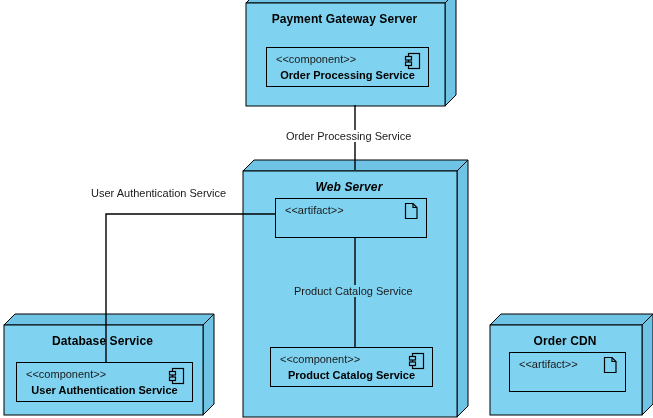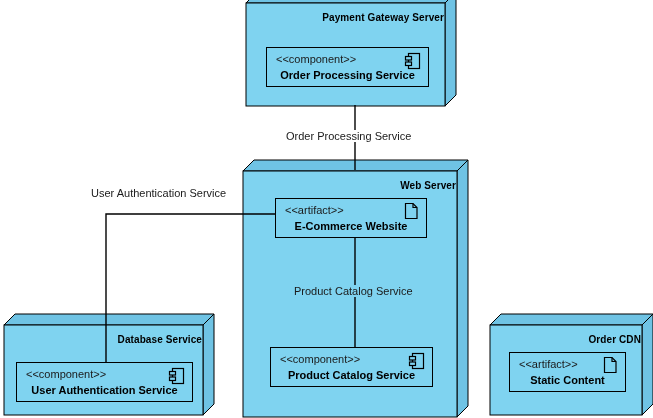--- a/index.html
+++ b/index.html
@@ -29,22 +29,22 @@
   }
   .node .node-svg {
     position: absolute;
     left: 0; top: 0;
     overflow: visible;
   }
   .node-title {
     position: absolute;
     left: 0;
     width: 100%;
-    text-align: right;
-    font-size: 10px;
+    text-align: center;
+    font-size: 12px;
     font-weight: bold;
     color: #000000;
     letter-spacing: 0.1px;
     white-space: nowrap;
     pointer-events: none;
   }
 
   
   .inner-box {
     position: absolute;
@@ -101,21 +101,21 @@
 
 <div id="canvas">
     <div class="node" style="left: 245px; top: 2px; width: 199px; height: 103px;">
       <svg width="212" height="116" viewBox="-1 -12 212 116" class="node-svg" style="top: -11px;">
         <path d="M 0 0 L 11 -11 L 210 -11 L 199 0 Z" fill="#6FC3E4" stroke="#000000" stroke-width="1"></path>
         <path d="M 199 0 L 210 -11 L 210 92 L 199 103 Z" fill="#6FC3E4" stroke="#000000" stroke-width="1"></path>
         <rect x="0" y="0" width="199" height="103" fill="#7FD3F0" stroke="#000000" stroke-width="1"></rect>
       </svg>
       <div class="node-title" style="top: 10px;">Payment Gateway Server</div>
     </div>
-    <div class="node" style="left: 242px; top: 170px; width: 214px; height: 213px;">
+    <div class="node" style="left: 242px; top: 170px; width: 214px; height: 213px; font-style: italic;">
       <svg width="227" height="259" viewBox="-1 -12 227 259" class="node-svg" style="top: -11px;">
         <path d="M 0 0 L 11 -11 L 225 -11 L 214 0 Z" fill="#6FC3E4" stroke="#000000" stroke-width="1"></path>
         <path d="M 214 0 L 225 -11 L 225 235 L 214 246 Z" fill="#6FC3E4" stroke="#000000" stroke-width="1"></path>
         <rect x="0" y="0" width="214" height="246" fill="#7FD3F0" stroke="#000000" stroke-width="1"></rect>
       </svg>
       <div class="node-title" style="top: 10px;">Web Server</div>
     </div>
     <div class="node" style="left: 3px; top: 324px; width: 199px; height: 90px;">
       <svg width="212" height="103" viewBox="-1 -12 212 103" class="node-svg" style="top: -11px;">
         <path d="M 0 0 L 11 -11 L 210 -11 L 199 0 Z" fill="#6FC3E4" stroke="#000000" stroke-width="1"></path>
@@ -141,21 +141,20 @@
       <div class="inner-stereotype" style="top: 5px;">&lt;&lt;component&gt;&gt;</div>
       <div class="inner-name" style="top: 21px;">Order Processing Service</div>
       <div class="inner-icon" style="right: 6px; top: 4px;"><svg width="18" height="18" viewBox="0 0 18 18">
           <rect x="4.5" y="1.5" width="11" height="15" fill="#7FD3F0" stroke="#000000" stroke-width="1.2"></rect>
           <rect x="1.5" y="4.5" width="6" height="3.5" fill="#7FD3F0" stroke="#000000" stroke-width="1.2"></rect>
           <rect x="1.5" y="10" width="6" height="3.5" fill="#7FD3F0" stroke="#000000" stroke-width="1.2"></rect>
         </svg></div>
     </div>
     <div class="inner-box" style="left: 275px; top: 198px; width: 152px; height: 40px;">
       <div class="inner-stereotype" style="top: 5px;">&lt;&lt;artifact&gt;&gt;</div>
-      <div class="inner-name" style="top: 21px;">E-Commerce Website</div>
       <div class="inner-icon" style="right: 7px; top: 3px;"><svg width="15" height="18" viewBox="0 0 15 18">
           <path d="M 1.5 1.5 L 9 1.5 L 13 5.5 L 13 16.5 L 1.5 16.5 Z" fill="#7FD3F0" stroke="#000000" stroke-width="1.2" stroke-linejoin="miter"></path>
           <path d="M 9 1.5 L 9 5.5 L 13 5.5" fill="none" stroke="#000000" stroke-width="1.2"></path>
         </svg></div>
     </div>
     <div class="inner-box" style="left: 270px; top: 347px; width: 163px; height: 40px;">
       <div class="inner-stereotype" style="top: 5px;">&lt;&lt;component&gt;&gt;</div>
       <div class="inner-name" style="top: 21px;">Product Catalog Service</div>
       <div class="inner-icon" style="right: 6px; top: 4px;"><svg width="18" height="18" viewBox="0 0 18 18">
           <rect x="4.5" y="1.5" width="11" height="15" fill="#7FD3F0" stroke="#000000" stroke-width="1.2"></rect>
@@ -167,21 +166,20 @@
       <div class="inner-stereotype" style="top: 5px;">&lt;&lt;component&gt;&gt;</div>
       <div class="inner-name" style="top: 21px;">User Authentication Service</div>
       <div class="inner-icon" style="right: 6px; top: 4px;"><svg width="18" height="18" viewBox="0 0 18 18">
           <rect x="4.5" y="1.5" width="11" height="15" fill="#7FD3F0" stroke="#000000" stroke-width="1.2"></rect>
           <rect x="1.5" y="4.5" width="6" height="3.5" fill="#7FD3F0" stroke="#000000" stroke-width="1.2"></rect>
           <rect x="1.5" y="10" width="6" height="3.5" fill="#7FD3F0" stroke="#000000" stroke-width="1.2"></rect>
         </svg></div>
     </div>
     <div class="inner-box" style="left: 509px; top: 352px; width: 117px; height: 40px;">
       <div class="inner-stereotype" style="top: 5px;">&lt;&lt;artifact&gt;&gt;</div>
-      <div class="inner-name" style="top: 21px;">Static Content</div>
       <div class="inner-icon" style="right: 7px; top: 3px;"><svg width="15" height="18" viewBox="0 0 15 18">
           <path d="M 1.5 1.5 L 9 1.5 L 13 5.5 L 13 16.5 L 1.5 16.5 Z" fill="#7FD3F0" stroke="#000000" stroke-width="1.2" stroke-linejoin="miter"></path>
           <path d="M 9 1.5 L 9 5.5 L 13 5.5" fill="none" stroke="#000000" stroke-width="1.2"></path>
         </svg></div>
     </div>
     <div class="link-label" style="left: 283px; top: 130px;">Order Processing Service</div>
     <div class="link-label" style="left: 88px; top: 187px;">User Authentication Service</div>
     <div class="link-label on-node" style="left: 291px; top: 285px;">Product Catalog Service</div>
   </div>
 

